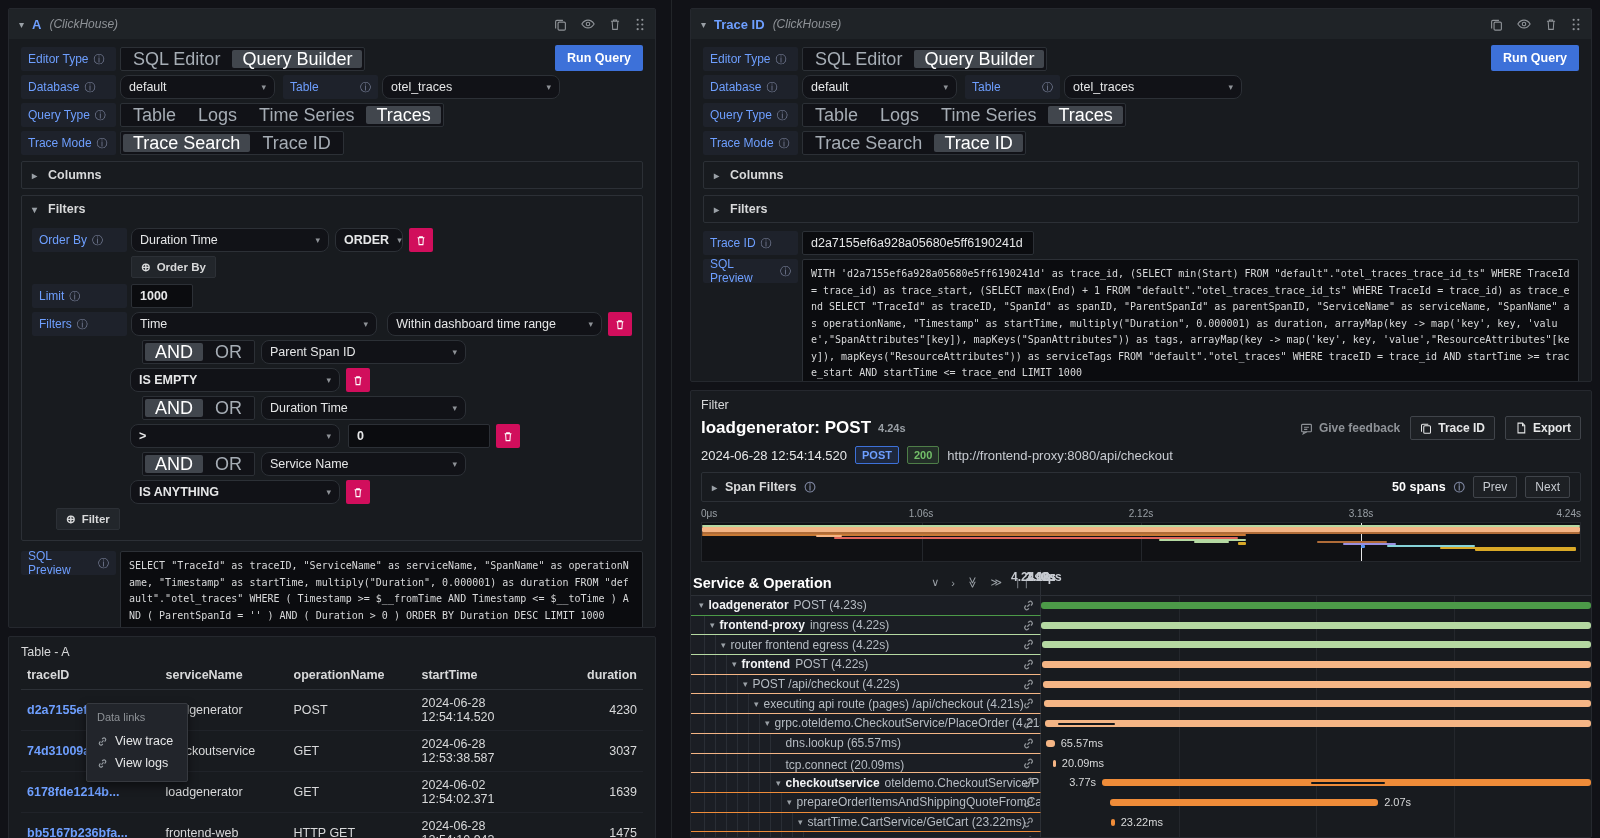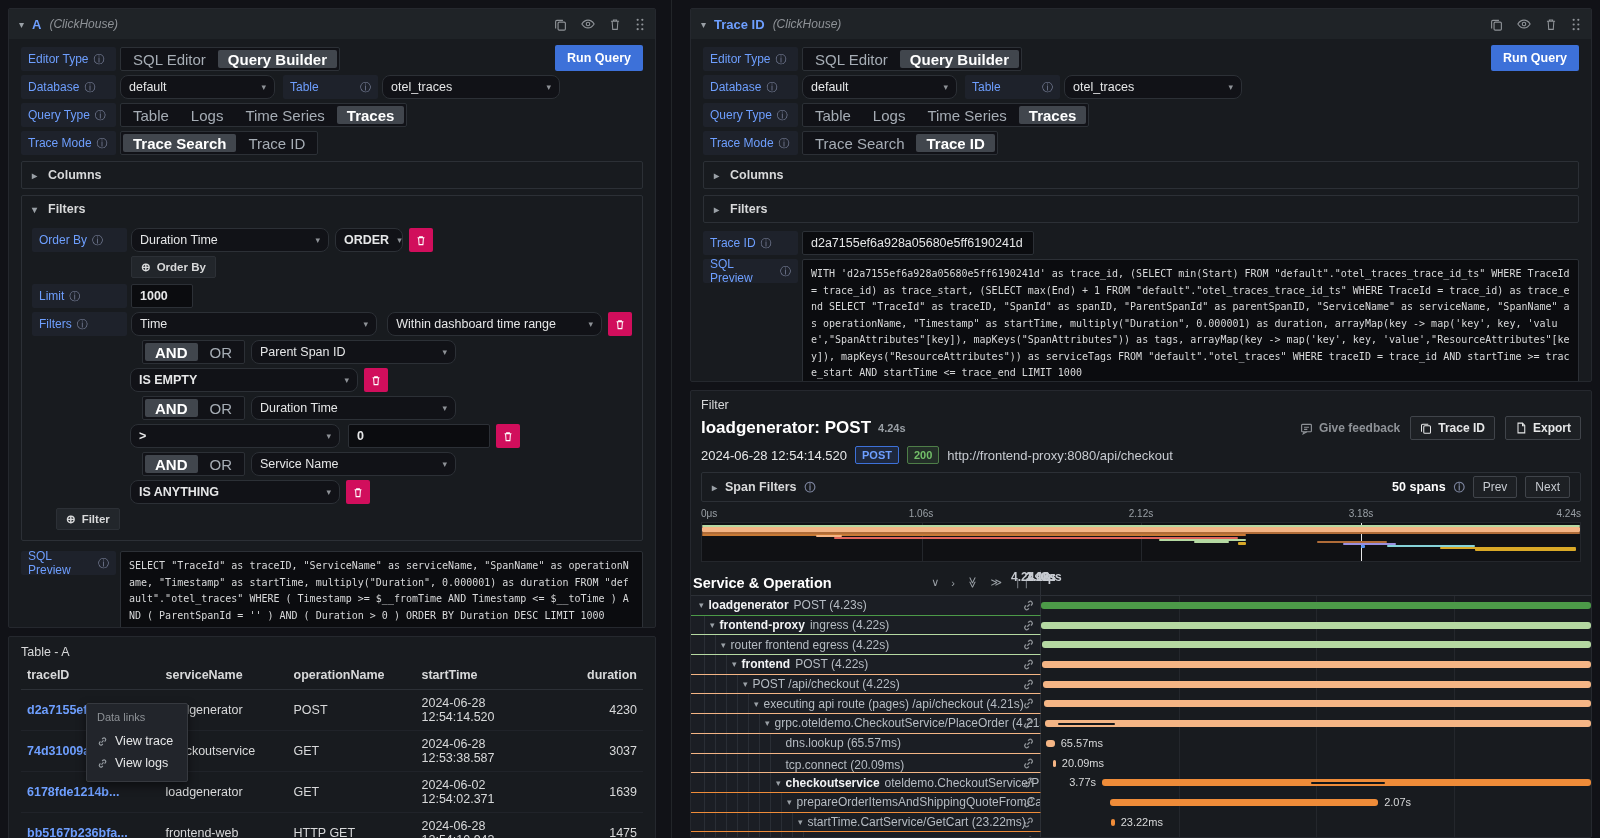--- a/index.html
+++ b/index.html
@@ -11,22 +11,22 @@
   .panel-title { color:#6e9fff; font-weight:bold; font-size:13px; }
   .panel-sub { color:#8e9297; font-style:italic; font-size:12px; }
   .hdr-icons { margin-left:auto; display:flex; gap:14px; align-items:center; color:#8e9297; }
   .hdr-icons svg { display:block; }
   .pad { padding:8px 12px; }
   .frow { display:flex; align-items:center; margin-bottom:4px; height:24px; }
   .flabel { width:95px; height:24px; background:#1e222b; display:flex; align-items:center; gap:5px;
     padding:0 7px; color:#6e9fff; font-size:12px; border-radius:2px; margin-right:4px; flex:none; }
   .info { color:#7e86a0; font-size:11px; line-height:1; }
   .seg { display:flex; background:#111217; border:1px solid #2c3036; border-radius:2px; height:24px; padding:2px; gap:2px; }
-  .seg-item { padding:0 10px; display:flex; align-items:center; font-size:15px; color:#a6adb5; border-radius:2px; cursor:pointer; white-space:nowrap; }
-  .seg-item.sel { background:#41464d; color:#fff; font-weight:bold; }
+  .seg-item { padding:0 10px; display:flex; align-items:center; font-size:18px; color:#a6adb5; border-radius:2px; cursor:pointer; white-space:nowrap; }
+  .seg-item.sel { background:#41464d; color:#fff; font-weight:normal; }
   .select { background:#111217; border:1px solid #2c3036; border-radius:8px; height:24px; display:flex;
     align-items:center; padding:0 8px; font-size:12.5px; color:#e6e7e8; justify-content:space-between; gap:8px; }
   .select .car { color:#8e9297; font-size:9px; }
   .input { background:#0b0c0f; border:1px solid #2c3036; border-radius:2px; height:24px;
     display:flex; align-items:center; padding:0 8px; font-size:12.5px; color:#e6e7e8; }
   .btn-blue { background:#3d71d9; color:#fff; font-weight:bold; font-size:12.5px; border-radius:2px;
     height:26px; display:flex; align-items:center; padding:0 12px; position:absolute; right:12px; top:36px; cursor:pointer; }
   .del { width:24px; height:24px; background:#d10e5c; border-radius:2px; display:flex; align-items:center;
     justify-content:center; margin-left:6px; cursor:pointer; flex:none; }
   .collapse-box { border:1px solid #2c3036; border-radius:2px; margin:6px 0; }
@@ -237,21 +237,21 @@
               <div class="seg">
                 <div class="seg-item sel">AND</div>
                 <div class="seg-item">OR</div>
               </div>
               <div class="select" style="width:205px; margin-left:6px">
                 <span>Parent Span ID</span>
                 <span class="car">▾</span>
               </div>
             </div>
             <div class="frow" style="margin-left: 98px;">
-              <div class="select" style="width:228px">
+              <div class="select" style="width:210px">
                 <span style="font-weight:bold">IS EMPTY</span>
                 <span class="car">▾</span>
               </div>
               <div class="del">
                 <svg width="10" height="11" viewBox="0 0 14 16" fill="none" stroke="#fff" stroke-width="1.5">
                   <path d="M2 4h10M5 4V2.5h4V4M3.5 4l.7 10h5.6l.7-10"></path>
                 </svg>
               </div>
             </div>
             <div class="frow" style="margin-left: 110px;">

